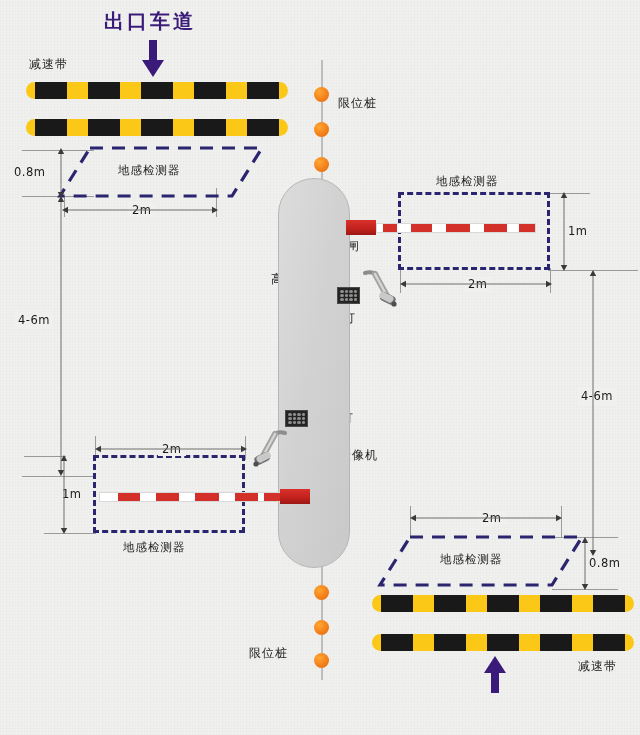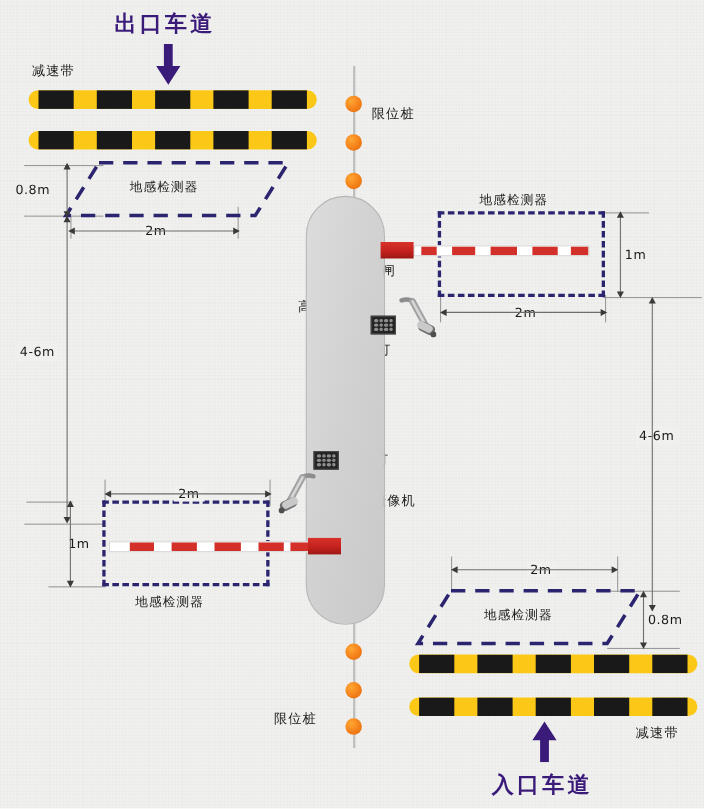--- a/index.html
+++ b/index.html
@@ -410,15 +410,14 @@
       <path d="M7 53 l3.2 -6 h-6.4 Z" fill="#3a3a3a"></path>
     </svg>
   </div>
   <div class="lyr dimtxt" style="left:589px; top:556px;">0.8m</div>
 
   <div class="lyr" style="left:478px; top:655px;">
     <svg width="34" height="38" viewBox="0 0 34 38">
       <path d="M13 38 h8 v-20 h7 L17 1 L6 18 h7 Z" fill="#3b1b7a"></path>
     </svg>
   </div>
-  <div class="lyr title-lane" style="left:447px; top:700px;">入口车道</div>
 
 </div>
 
 </body></html>

